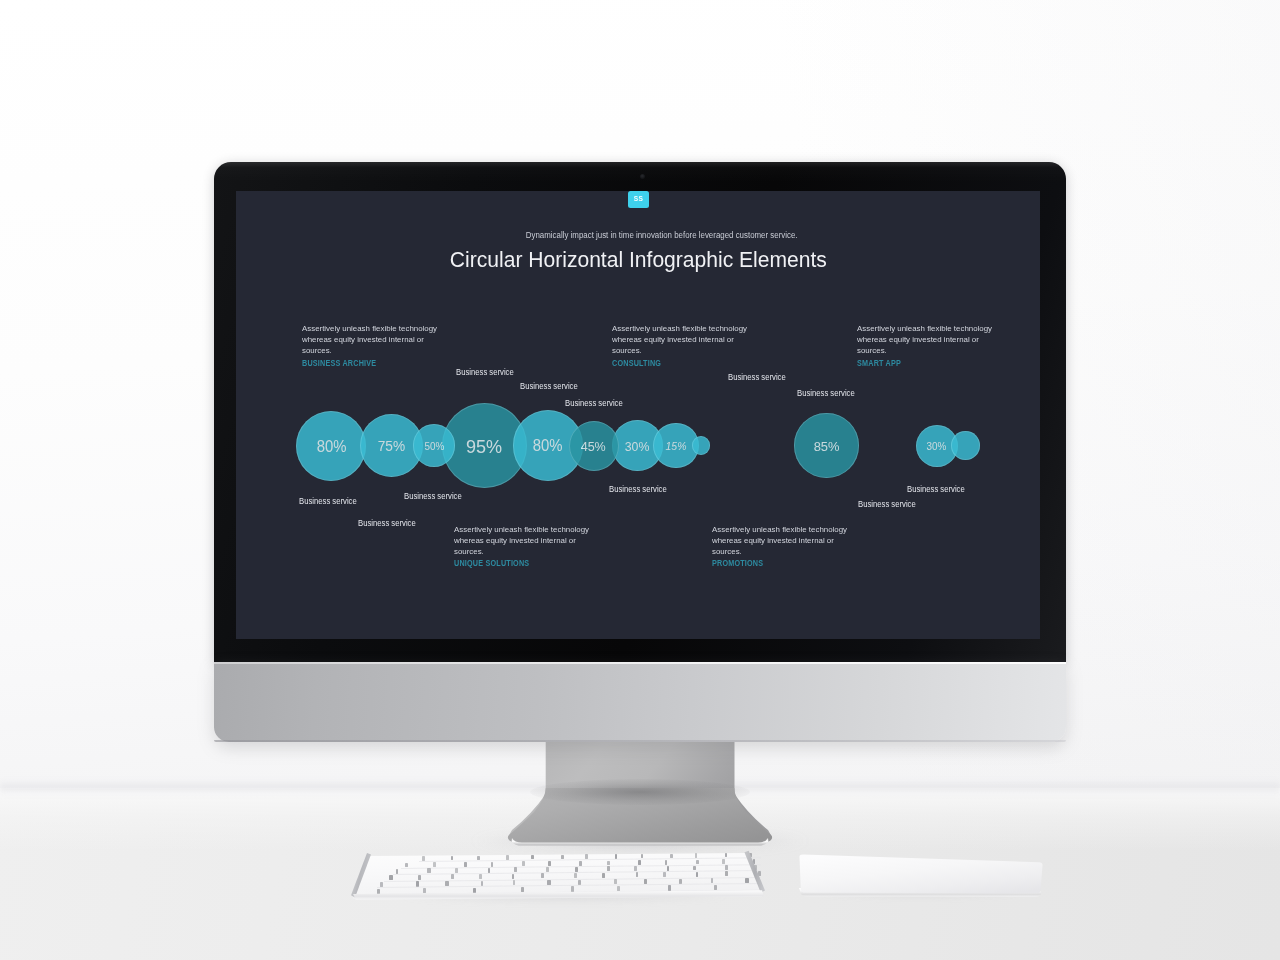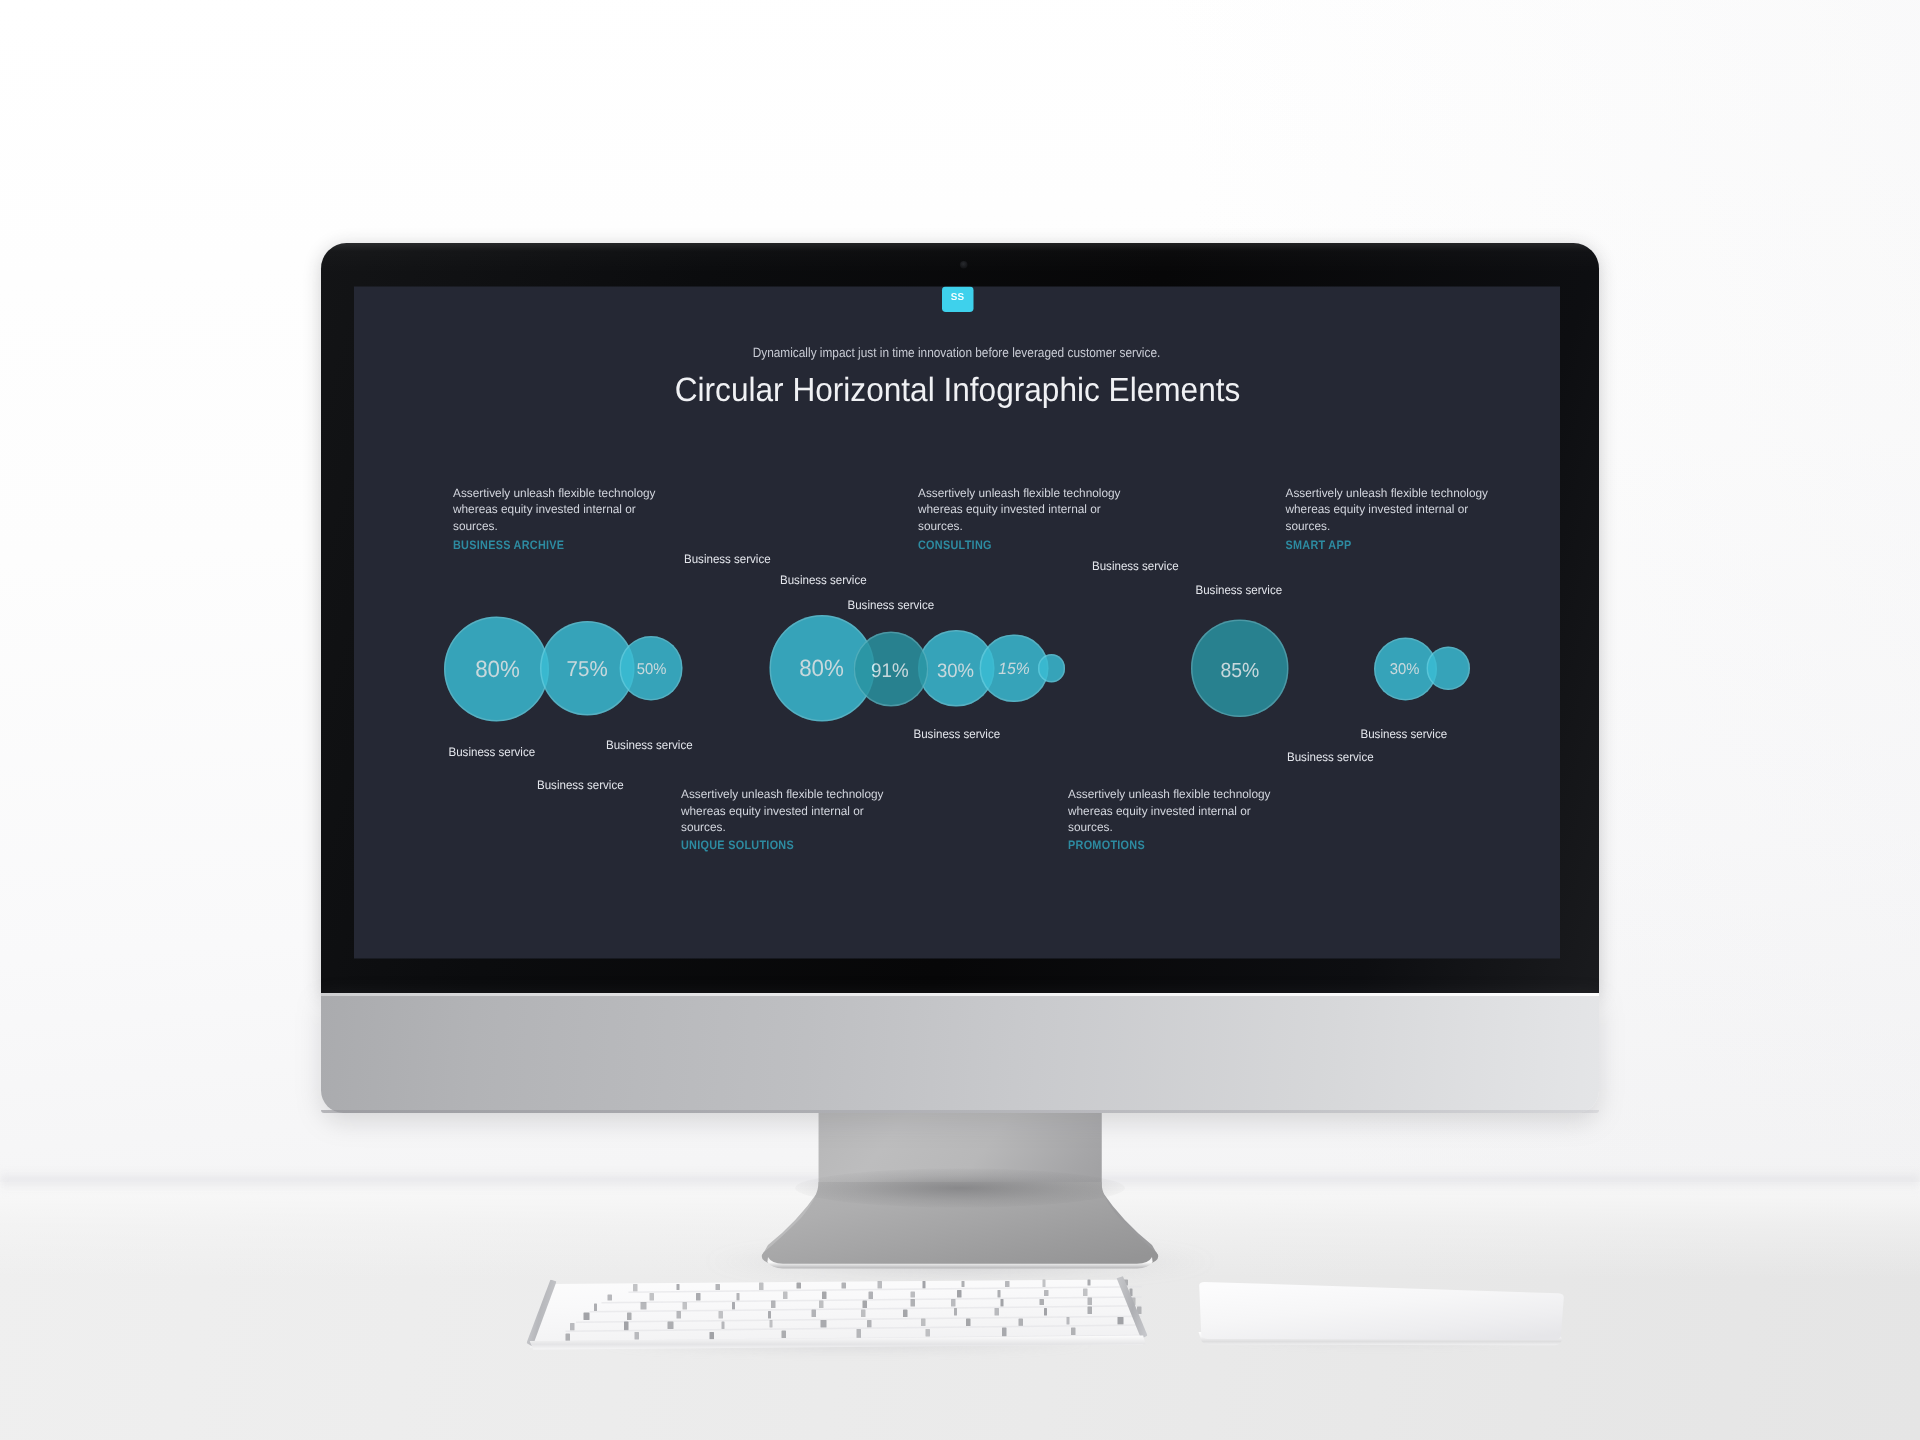--- a/index.html
+++ b/index.html
@@ -76,21 +76,21 @@
         background:radial-gradient(50% 50% at 50% 35%, rgba(174,174,180,.28) 0%, rgba(174,174,180,0) 78%);
         filter:blur(3px);}
 
   
   .screen{position:absolute;left:236px;top:191px;width:804px;height:448px;
         background:#252834;overflow:hidden;}
   .badge{position:absolute;left:391.7px;top:0.3px;width:21.4px;height:16.7px;border-radius:2.5px;
         background:#3ed1ec;color:#f2feff;font-size:6.6px;font-weight:700;letter-spacing:.2px;
         display:flex;align-items:center;justify-content:center;padding-bottom:2px;box-sizing:border-box;}
   .subtitle{position:absolute;left:0;top:38.5px;width:100%;text-align:center;
-        font-size:8.9px;color:#c9ccd5;}
+        font-size:8.9px;color:#c9ccd5;padding-left:24px;}
   .subtitle span{display:inline-block;transform:scaleX(.89);}
   .title{position:absolute;left:0;top:55.5px;width:100%;text-align:center;
         font-size:22.4px;font-weight:400;color:#f0f1f4;}
   .title span{display:inline-block;transform:scaleX(.941);}
 
   .blk{position:absolute;width:141px;font-size:8.06px;line-height:11.2px;color:#d2d5dd;}
   .blk i{font-style:normal;display:inline-block;transform:scaleX(.98);transform-origin:left center;}
   .blk .kicker{display:block;margin-top:1.2px;color:#2d8ba1;font-weight:700;font-size:8.2px;letter-spacing:.22px;}
   .blk .kicker i{transform:scaleX(.882);}
   .bs{position:absolute;font-size:8.2px;color:#e4e6ec;white-space:nowrap;
@@ -271,25 +271,28 @@
     <div class="circles">
         <div class="circ" style="left: 60.4px; top: 219.5px; height: 70px; width: 70px; background: rgb(58, 189, 212); opacity: 0.83; z-index: 1;">
           <span style="font-size: 15.7px;">80%</span>
         </div>
         <div class="circ" style="left: 123.6px; top: 222.7px; height: 63.6px; width: 63.6px; background: rgb(58, 189, 212); opacity: 0.83; z-index: 1; text-align: center;">
           <span style="font-size: 14.4px;">75%</span>
         </div>
         <div class="circ" style="left: 176.7px; top: 233.1px; height: 42.8px; width: 42.8px; background: rgb(58, 189, 212); opacity: 0.83; z-index: 2;">
           <span style="font-size: 10.4px;">50%</span>
         </div>
+        <div class="circ" style="left: 205.5px; top: 212px; height: 85px; width: 85px; background: rgb(41, 148, 162); opacity: 0.83; z-index: 1;">
+          <span style="font-size: 19px;">95%</span>
+        </div>
         <div class="circ" style="left: 276.5px; top: 219.3px; height: 70.4px; width: 70.4px; background: rgb(58, 189, 212); opacity: 0.83; z-index: 1;">
           <span style="font-size: 15.7px;">80%</span>
         </div>
         <div class="circ" style="left: 332.7px; top: 229.5px; height: 50px; width: 50px; background: rgb(41, 148, 162); opacity: 0.83; z-index: 2;">
-          <span style="font-size: 13.2px;">91%</span>
+          <span style="font-size: 13.2px;">45%</span>
         </div>
         <div class="circ" style="left: 376.4px; top: 229.4px; height: 50.2px; width: 50.2px; background: rgb(58, 189, 212); opacity: 0.83; z-index: 1;">
           <span style="font-size: 13px;">30%</span>
         </div>
         <div class="circ" style="left: 417.3px; top: 231.7px; height: 45.6px; width: 45.6px; background: rgb(58, 189, 212); opacity: 0.83; z-index: 1; font-style: italic;">
           <span style="font-size: 11px;">15%</span>
         </div>
         <div class="circ" style="left: 455.6px; top: 245.3px; height: 18.4px; width: 18.4px; background: rgb(58, 189, 212); opacity: 0.83; z-index: 1;"></div>
         <div class="circ" style="left: 558.4px; top: 222.4px; height: 64.2px; width: 64.2px; background: rgb(41, 148, 162); opacity: 0.83; z-index: 1;">
           <span style="font-size: 13.6px;">85%</span>

